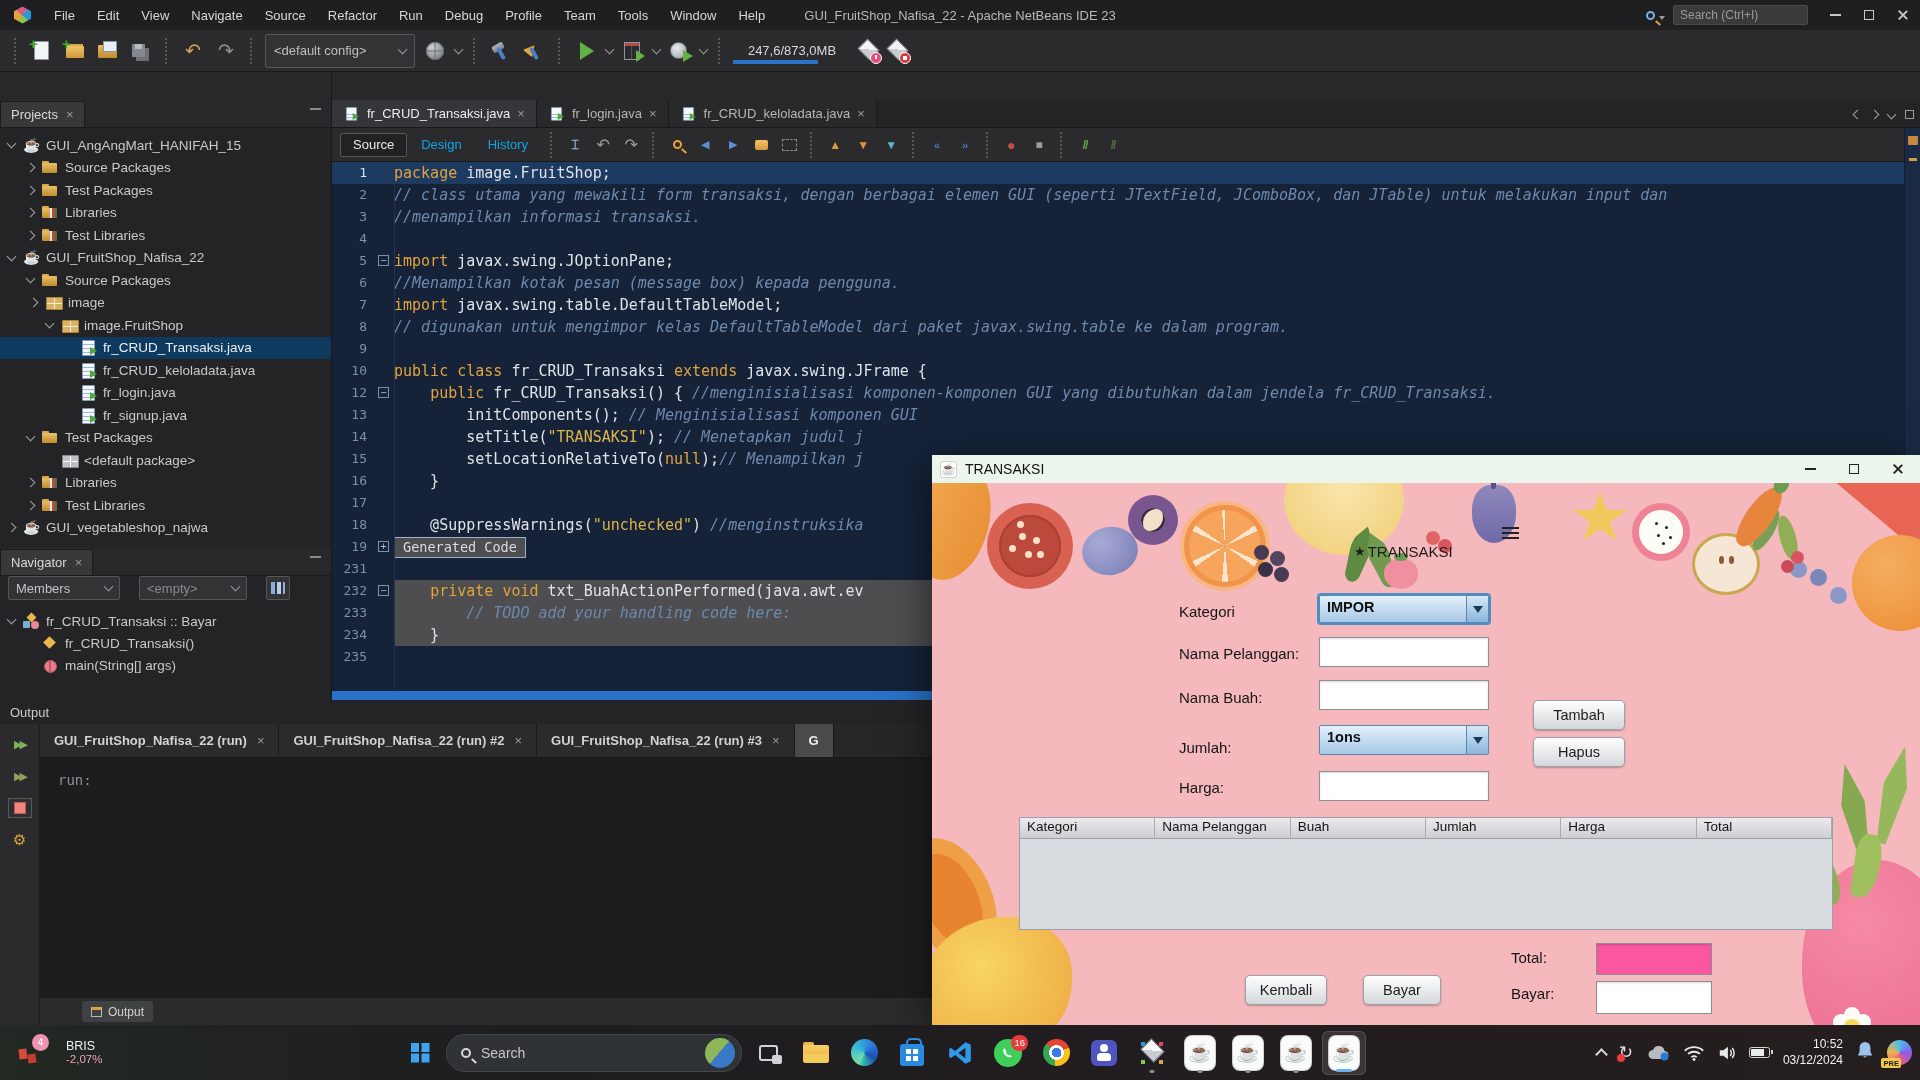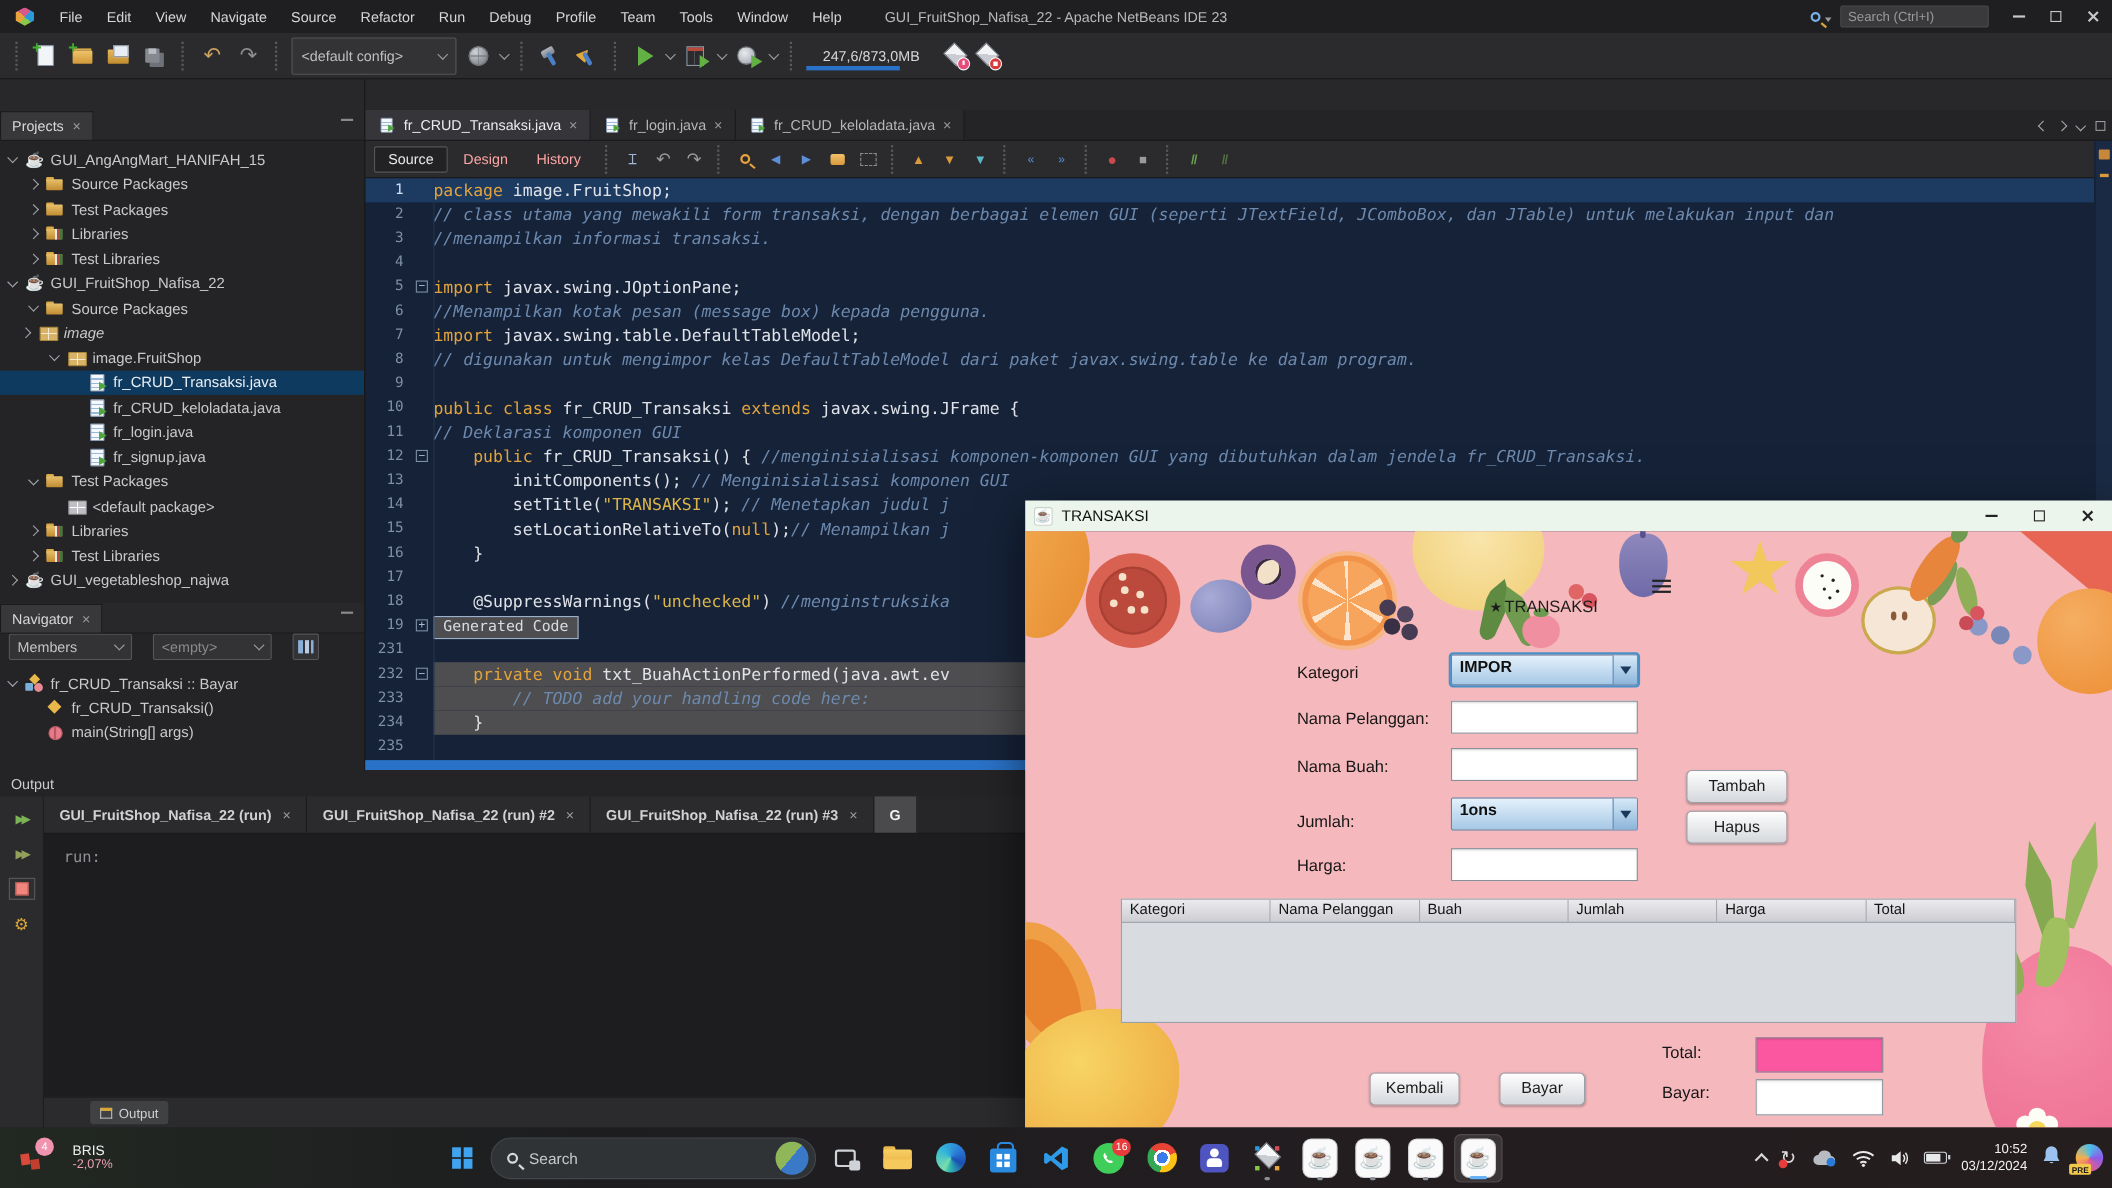--- a/index.html
+++ b/index.html
@@ -104,21 +104,21 @@
   .etab{display:flex;align-items:center;gap:7px;padding:0 11px;font-size:13px;color:#b6b6b8;background:#29292c;border-right:1px solid #1a1a1a;cursor:default}
   .etab.active{background:#35353a;color:#ececee}
   .etab .x{color:#9a9a9a;font-size:13px}
   .etab .ti{margin-right:0;transform:scale(.85)}
   .etabctl{position:absolute;right:6px;top:0;height:28px;display:flex;align-items:center;gap:10px;color:#9a9a9e}
   .etabctl .chev{margin:0}
   .chev.left{transform:rotate(135deg)}
   .chev.right{transform:rotate(-45deg)}
   .minisq{width:9px;height:9px;border:1.4px solid #9a9a9e}
   #etoolbar{height:34px;background:#2b2b2d;border-bottom:1px solid #191919;display:flex;align-items:center;padding:0 8px;gap:6px}
-  .viewbtn{height:24px;padding:0 12px;font-size:13px;color:#fca5a5;display:flex;align-items:center;border-radius:2px}
+  .viewbtn{height:24px;padding:0 12px;font-size:13px;color:#0ea5e9;display:flex;align-items:center;border-radius:2px}
   .viewbtn.active{background:#222224;border:1px solid #55555a;color:#e8e8ea}
   .t2{width:22px;height:22px;position:relative;display:flex;align-items:center;justify-content:center;font-size:13px}
   .t2.ibeam{color:#9fb6d8;font-weight:bold}
   .t2.gr{color:#9a9a9a;font-size:16px}
   .t2 .magor{width:9px;height:9px;border:2px solid #e8a43c;border-radius:50%;position:relative}
   .t2 .magor::after{content:"";position:absolute;width:6px;height:2px;background:#e8a43c;transform:rotate(40deg);left:6px;top:8px}
   .t2.bl{color:#5c8fd6;font-size:11px}
   .t2.orsq::before{content:"";width:13px;height:10px;background:linear-gradient(#f2c06a,#d89a3c);border-radius:2px}
   .t2.dash::before{content:"";width:13px;height:10px;border:1px dashed #8a8a8e}
   .t2.oar{color:#d89a3c;font-size:12px}
@@ -410,21 +410,21 @@
         <div class="trow" style="padding-left: 8px;">
           <span class="chev open"></span>
           <span class="ti cup">☕</span>
           <span>GUI_FruitShop_Nafisa_22</span>
         </div>
         <div class="trow" style="padding-left: 27px;">
           <span class="chev open"></span>
           <span class="ti folder"></span>
           <span>Source Packages</span>
         </div>
-        <div class="trow" style="padding-left: 20px; font-style: italic;">
+        <div class="trow" style="padding-left: 30px;">
           <span class="chev closed"></span>
           <span class="ti pkg"></span>
           <span>image</span>
         </div>
         <div class="trow" style="padding-left: 46px;">
           <span class="chev open"></span>
           <span class="ti pkg"></span>
           <span>image.FruitShop</span>
         </div>
         <div class="trow sel" style="padding-left: 65px;">
@@ -575,21 +575,20 @@
         <div class="cl cur"><span class="ln">1</span><span class="fold"></span><span class="body"><span class="k">package</span><span class="p"> image.FruitShop;</span></span></div>
         <div class="cl"><span class="ln">2</span><span class="fold"></span><span class="body"><span class="c">// class utama yang mewakili form transaksi, dengan berbagai elemen GUI (seperti JTextField, JComboBox, dan JTable) untuk melakukan input dan</span></span></div>
         <div class="cl"><span class="ln">3</span><span class="fold"></span><span class="body"><span class="c">//menampilkan informasi transaksi.</span></span></div>
         <div class="cl"><span class="ln">4</span><span class="fold"></span><span class="body"></span></div>
         <div class="cl"><span class="ln">5</span><span class="fold"><span class="fbox">−</span></span><span class="body"><span class="k">import</span><span class="p"> javax.swing.JOptionPane;</span></span></div>
         <div class="cl"><span class="ln">6</span><span class="fold"></span><span class="body"><span class="c">//Menampilkan kotak pesan (message box) kepada pengguna.</span></span></div>
         <div class="cl"><span class="ln">7</span><span class="fold"></span><span class="body"><span class="k">import</span><span class="p"> javax.swing.table.DefaultTableModel;</span></span></div>
         <div class="cl"><span class="ln">8</span><span class="fold"></span><span class="body"><span class="c">// digunakan untuk mengimpor kelas DefaultTableModel dari paket javax.swing.table ke dalam program.</span></span></div>
         <div class="cl"><span class="ln">9</span><span class="fold"></span><span class="body"></span></div>
         <div class="cl"><span class="ln">10</span><span class="fold"></span><span class="body"><span class="k">public</span><span class="p"> </span><span class="k">class</span><span class="p"> fr_CRUD_Transaksi </span><span class="k">extends</span><span class="p"> javax.swing.JFrame {</span></span></div>
-        <div class="cl"><span class="ln">11</span><span class="fold"></span><span class="body"><span class="c">// Deklarasi komponen GUI</span></span></div>
         <div class="cl"><span class="ln">12</span><span class="fold"><span class="fbox">−</span></span><span class="body"><span class="p">    </span><span class="k">public</span><span class="p"> fr_CRUD_Transaksi() { </span><span class="c">//menginisialisasi komponen-komponen GUI yang dibutuhkan dalam jendela fr_CRUD_Transaksi.</span></span></div>
         <div class="cl"><span class="ln">13</span><span class="fold"></span><span class="body"><span class="p">        initComponents(); </span><span class="c">// Menginisialisasi komponen GUI</span></span></div>
         <div class="cl"><span class="ln">14</span><span class="fold"></span><span class="body"><span class="p">        setTitle(</span><span class="s">"TRANSAKSI"</span><span class="p">); </span><span class="c">// Menetapkan judul j</span></span></div>
         <div class="cl"><span class="ln">15</span><span class="fold"></span><span class="body"><span class="p">        setLocationRelativeTo(</span><span class="k">null</span><span class="p">);</span><span class="c">// Menampilkan j</span></span></div>
         <div class="cl"><span class="ln">16</span><span class="fold"></span><span class="body"><span class="p">    }</span></span></div>
         <div class="cl"><span class="ln">17</span><span class="fold"></span><span class="body"></span></div>
         <div class="cl"><span class="ln">18</span><span class="fold"></span><span class="body"><span class="p">    @SuppressWarnings(</span><span class="s">"unchecked"</span><span class="p">) </span><span class="c">//menginstruksika</span></span></div>
         <div class="cl"><span class="ln">19</span><span class="fold"><span class="fbox">+</span></span><span class="body"><span class="genbox">Generated Code</span></span></div>
         <div class="cl"><span class="ln">231</span><span class="fold"></span><span class="body"></span></div>
         <div class="cl guard"><span class="ln">232</span><span class="fold"><span class="fbox">−</span></span><span class="body"><span class="p">    </span><span class="k">private</span><span class="p"> </span><span class="k">void</span><span class="p"> txt_BuahActionPerformed(java.awt.ev</span></span></div>

